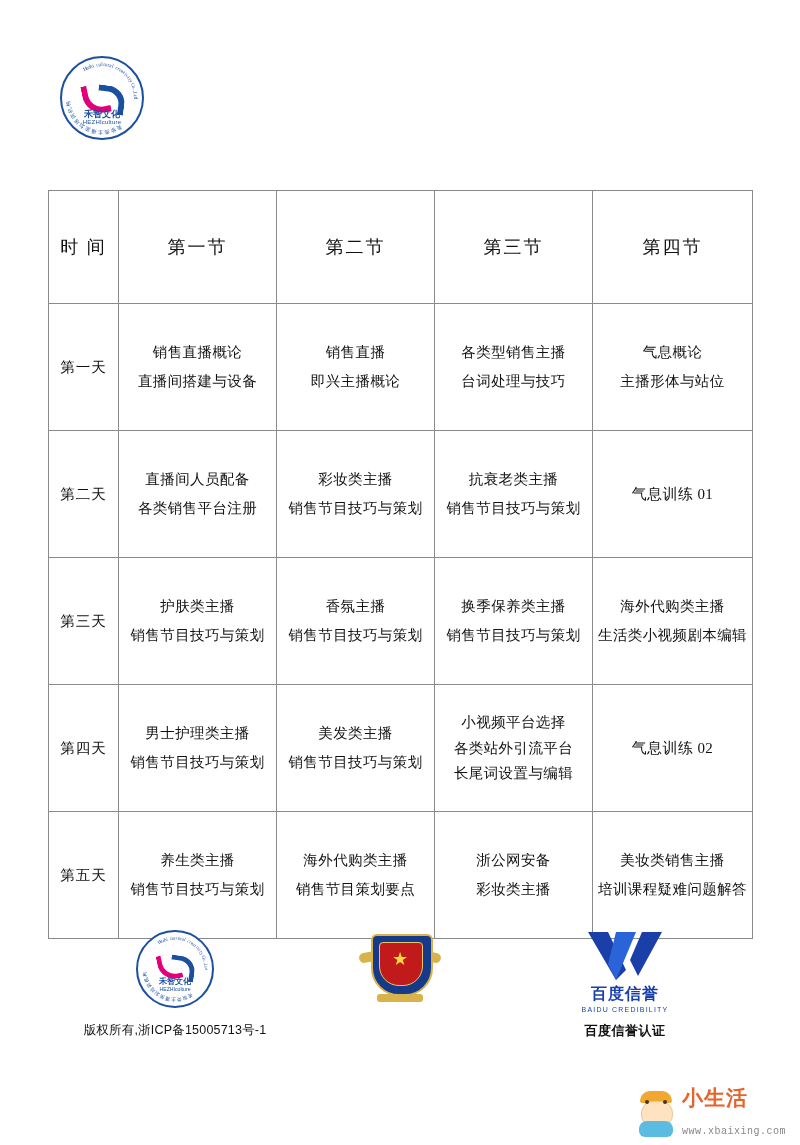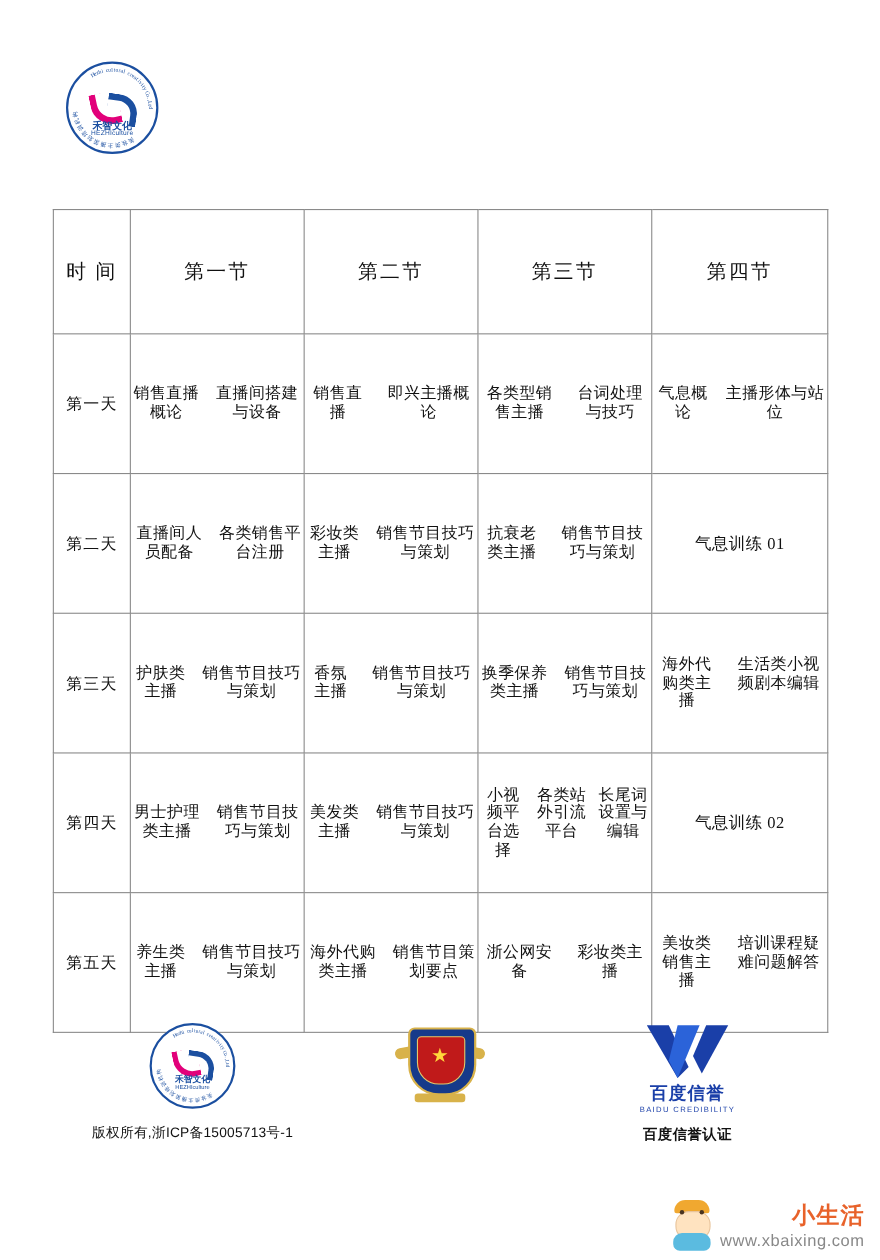--- a/index.html
+++ b/index.html
@@ -157,21 +157,21 @@
   }
   table.schedule tbody td {
     height: 118px;
   }
   .daycell {
     font-size: 15px;
     letter-spacing: 1px;
   }
   .cell-lines {
     display: flex;
-    flex-direction: row;
+    flex-direction: column;
     justify-content: center;
     gap: 12px;
     line-height: 1.15;
   }
   .cell-lines div {
     font-size: 14.5px;
     letter-spacing: 0.4px;
   }
   .cell-lines.tight { gap: 9px; }
   .cell-single {
@@ -423,36 +423,35 @@
   .wm-mascot .body {
     position: absolute;
     left: 3px;
     bottom: 0;
     width: 34px;
     height: 16px;
     background: #5bbbe0;
     border-radius: 8px 8px 6px 6px;
   }
   .wm-text {
-    text-align: right;
   }
   .wm-cn {
     font-size: 21px;
     font-weight: bold;
     color: #e8622a;
     font-family: "Liberation Sans", sans-serif;
     letter-spacing: 1px;
     line-height: 1;
   }
   .wm-en {
-    font-size: 15px;
+    font-size: 10px;
     color: #888;
-    font-family: Liberation Sans, sans-serif;
+    font-family: Liberation Mono, monospace;
     letter-spacing: 0.5px;
-    margin-top: 4px;
+    margin-top: 18px;
   }
 </style>
 </head>
 <body>
 
 <div class="header">
   <div class="logo-wrap">
     <div class="logo-circle">
       <div class="logo-ring-text" id="ringOuter">
           <span style="font-size: 5.2px; transform: rotate(-30deg) translate(0px, -34px) translate(-50%, -50%); transform-origin: 0px 0px;">H</span>

